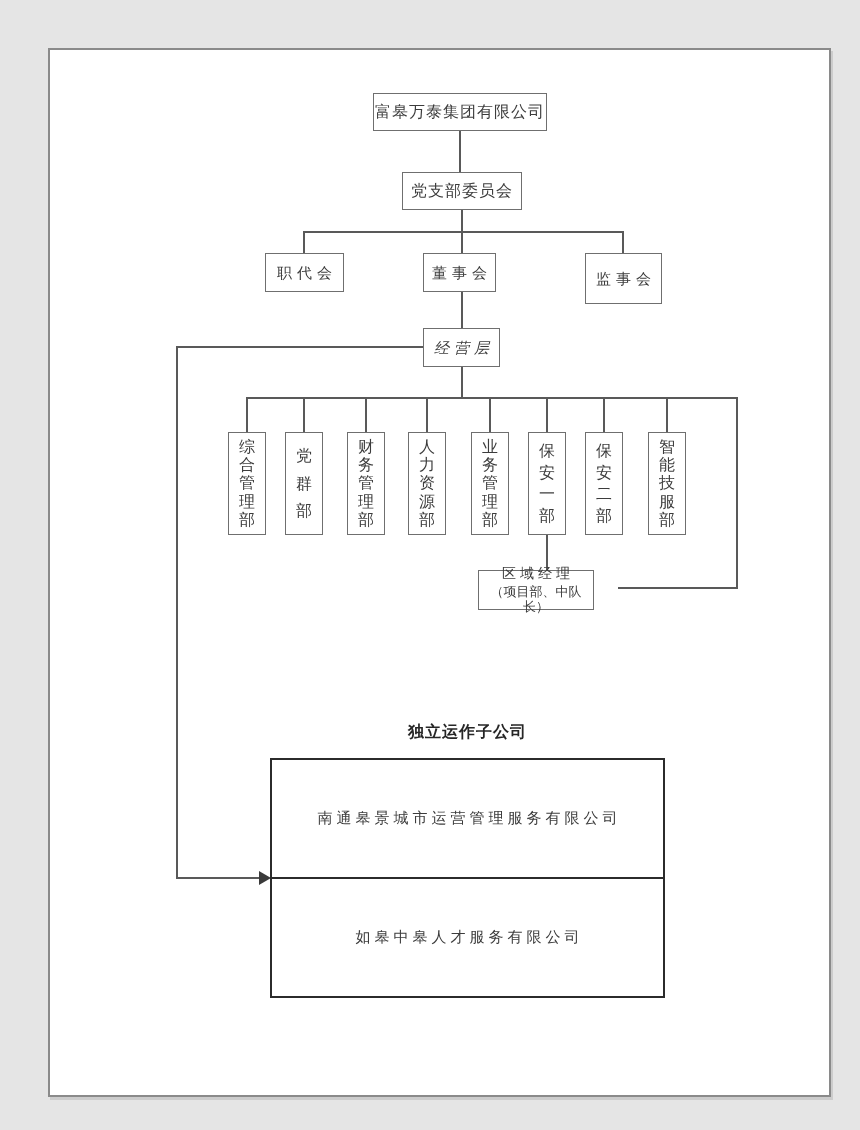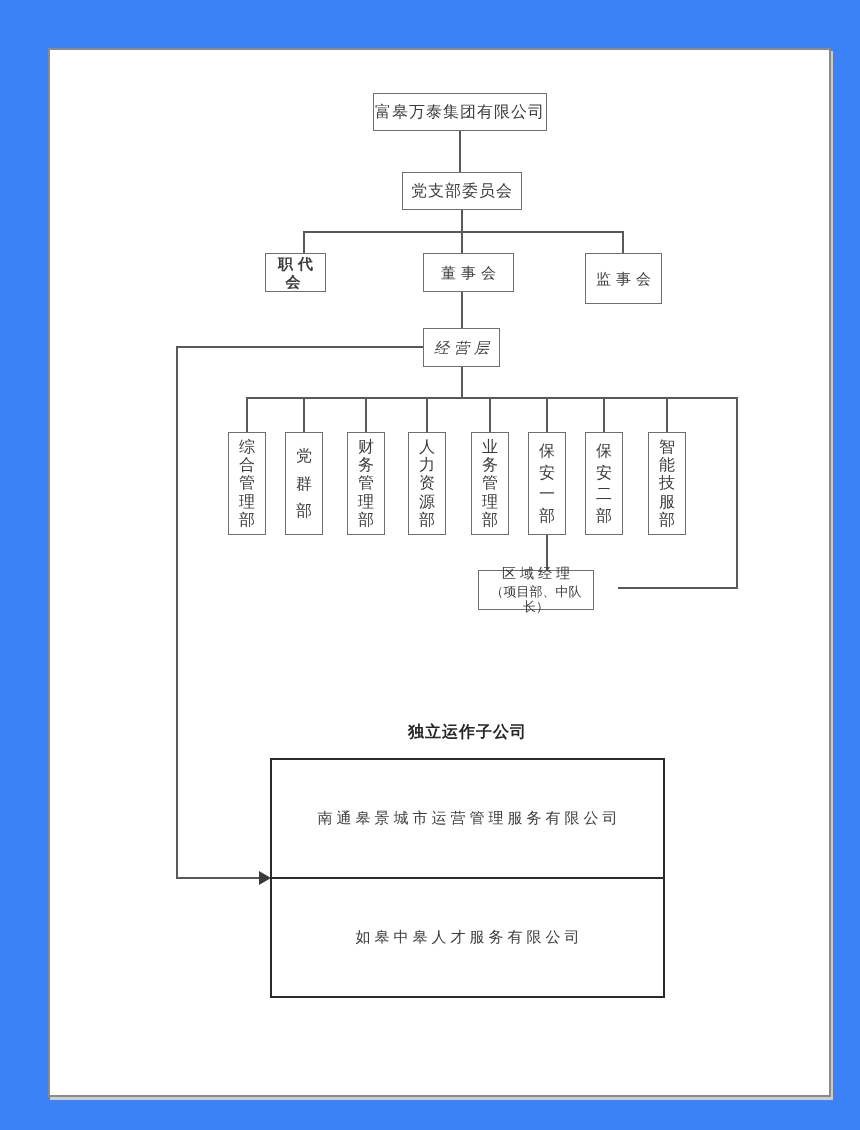--- a/index.html
+++ b/index.html
@@ -1,17 +1,17 @@
 <!DOCTYPE html>
 <html><head>
 <meta charset="utf-8">
 <style>
   html,body{margin:0;padding:0;background:#ffffff;}
   .canvas{
-    position:relative;width:860px;height:1130px;background:#3b82f6;overflow:hidden;
+    position:relative;width:860px;height:1130px;background:#e5e5e5;overflow:hidden;
     font-family:"DejaVu Sans","Liberation Sans",sans-serif;color:#3c3c3c;
   }
   .page{
     position:absolute;left:48px;top:48px;width:779px;height:1045px;
     background:#ffffff;border:2px solid #8a8a8a;box-shadow:2px 3px 0 #cccccc;
   }
   .box{
     position:absolute;background:#ffffff;border:1px solid #6f6f6f;box-sizing:border-box;
     display:flex;align-items:center;justify-content:center;
     font-size:15px;color:#3c3c3c;text-align:center;line-height:1.2;
@@ -80,25 +80,25 @@
   <div class="vline" style="left:546px;top:535px;height:35px;"></div>
 
   <div class="box root-box" style="left:373px;top:93px;width:174px;height:38px;">
       <span>富皋万泰集团有限公司</span>
     </div>
 
   <div class="box party-box" style="left:402px;top:172px;width:120px;height:38px;">
       <span>党支部委员会</span>
     </div>
 
-  <div class="box spaced" style="left:265px;top:253px;width:61px;height:39px;font-weight:bold;">
+  <div class="box spaced" style="left:265px;top:253px;width:79px;height:39px;">
       <span>职代会</span>
     </div>
 
-  <div class="box spaced" style="left:423px;top:253px;width:91px;height:39px;">
+  <div class="box spaced" style="left:423px;top:253px;width:73px;height:39px;">
       <span>董事会</span>
     </div>
 
   <div class="box spaced" style="left:585px;top:253px;width:77px;height:51px;">
       <span>监事会</span>
     </div>
 
   <div class="box spaced" style="left:423px;top:328px;width:77px;height:39px;font-style:italic;">
       <span>经营层</span>
     </div>

